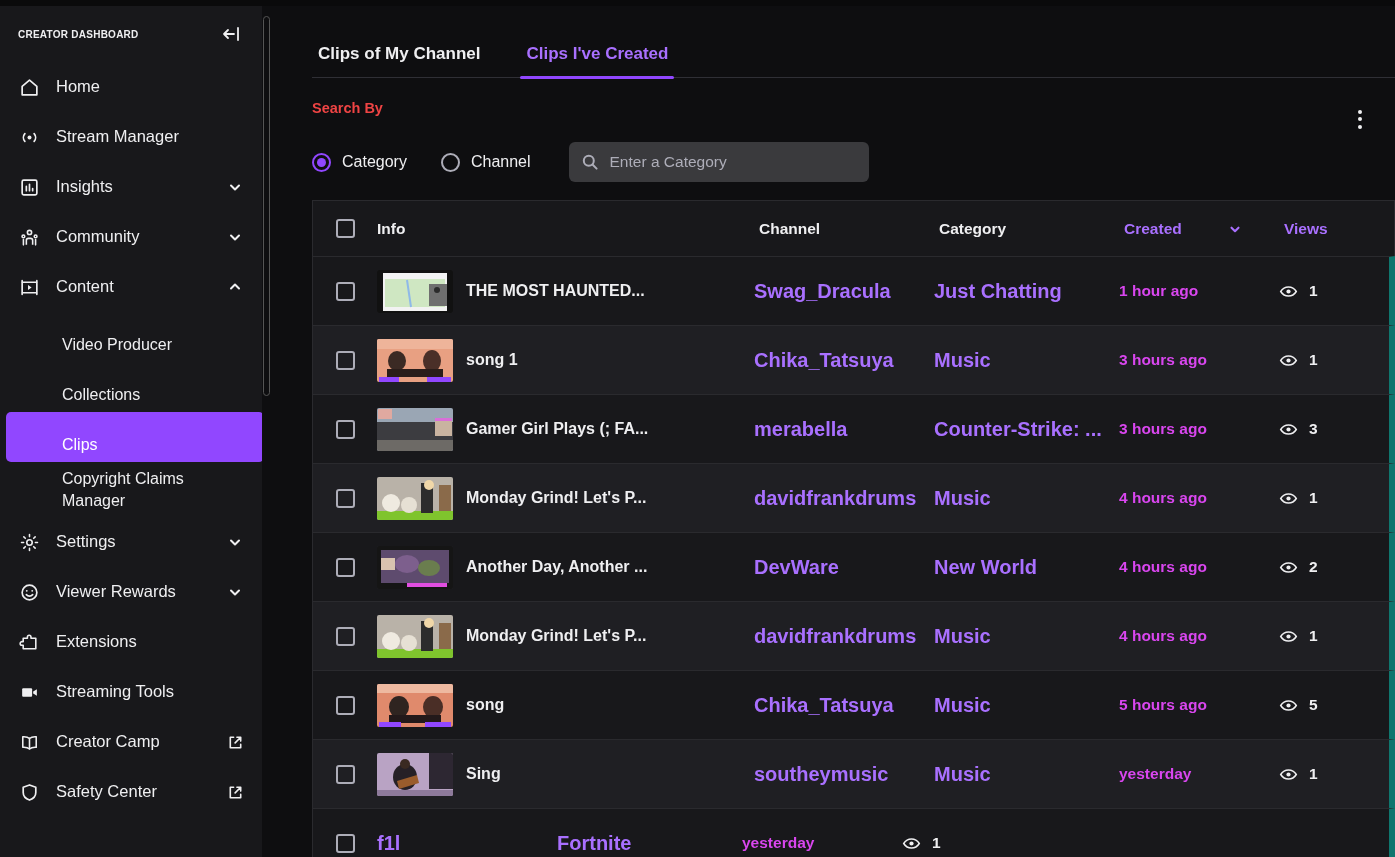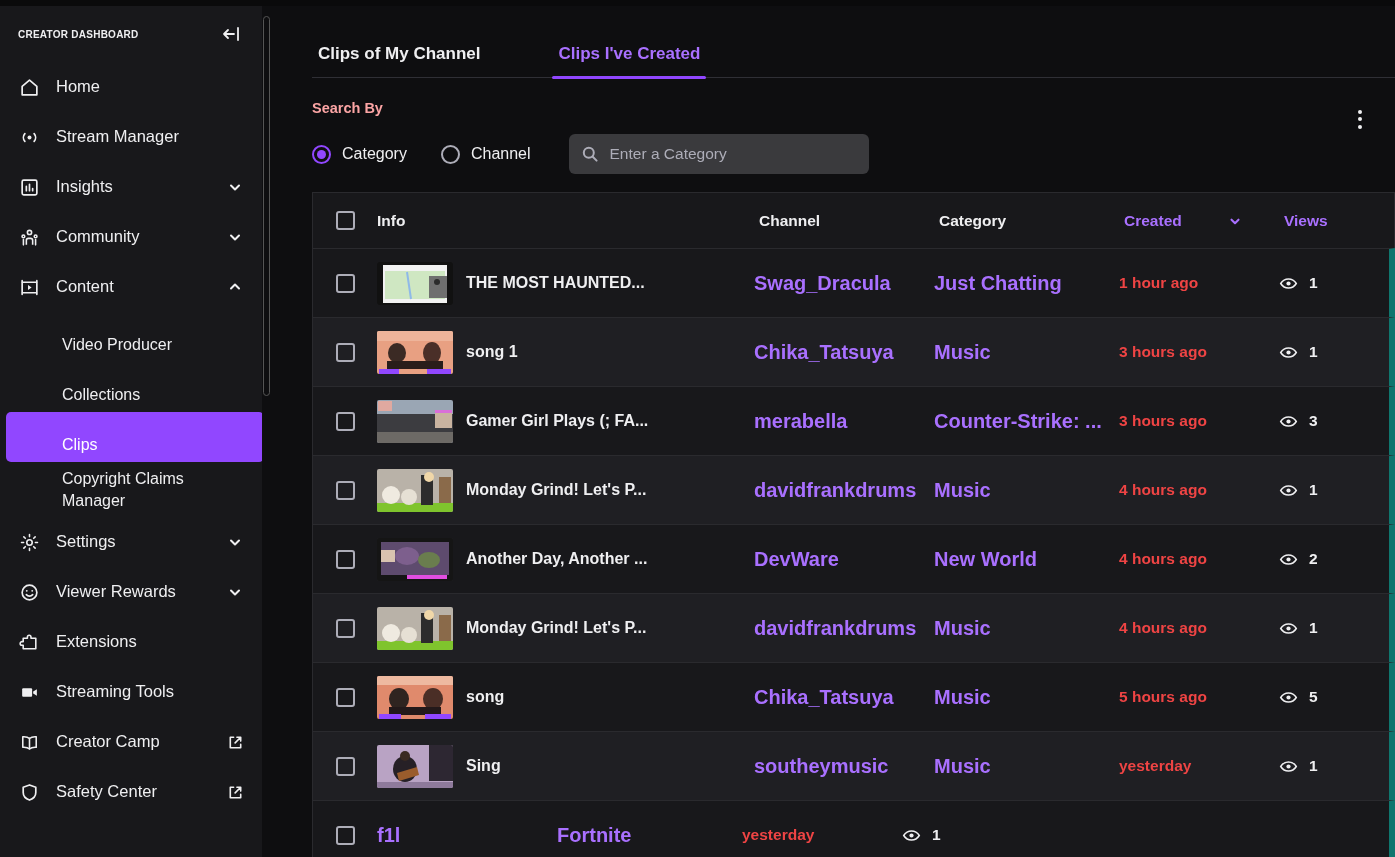--- a/index.html
+++ b/index.html
@@ -88,30 +88,30 @@
   }
   .tabs-underline {
     position: absolute; left: 36px; right: 0; bottom: 0; height: 1px;
     background: #2f2f35;
   }
   .tab {
     font-size: 17px; font-weight: bold; color: #efeff1;
     padding: 0 6px 14px 6px; cursor: pointer; position: relative;
     margin-right: 26px;
   }
-  .tab.active { color: #a970ff; margin-left: 32px; }
+  .tab.active { color: #a970ff; }
   .tab.active::after {
     content: ""; position: absolute; left: 0; right: 0; bottom: -1px;
     height: 3px; background: #9147ff; border-radius: 2px;
   }
 
   
   .search-block { padding: 22px 36px 0 36px; position: relative; }
   .search-by-label {
-    font-size: 14.5px; font-weight: bold; color: #fca5a5; margin-bottom: 18px;
+    font-size: 14.5px; font-weight: bold; color: #ef4444; margin-bottom: 26px;
   }
   .search-row { display: flex; align-items: center; }
   .radio-opt { display: flex; align-items: center; margin-right: 34px; cursor: pointer; }
   .radio {
     width: 19px; height: 19px; border-radius: 50%;
     border: 2px solid #adadb8; margin-right: 11px;
     display: flex; align-items: center; justify-content: center;
     flex: 0 0 19px;
   }
   .radio.checked { border-color: #9147ff; }
@@ -184,21 +184,21 @@
 
   .clip-title {
     font-size: 16px; color: #efeff1; white-space: nowrap;
     overflow: hidden; text-overflow: ellipsis; padding-right: 12px;
   }
   .link {
     font-size: 20px; color: #a970ff; cursor: pointer;
     white-space: nowrap; overflow: hidden; text-overflow: ellipsis;
     display: block; padding-right: 12px;
   }
-  .made-txt { font-size: 15.5px; color: #ef4444; white-space: nowrap; }
+  .made-txt { font-size: 15.5px; color: #d946ef; white-space: nowrap; }
   .eye { width: 19px; height: 19px; color: #efeff1; margin-right: 11px; display:flex; align-items:center; justify-content:center; flex: 0 0 19px; }
   .views-n { font-size: 15.5px; color: #efeff1; }
 </style>
 </head>
 <body>
 
 <div class="top-strip"></div>
 
 <aside class="sidebar">
 

